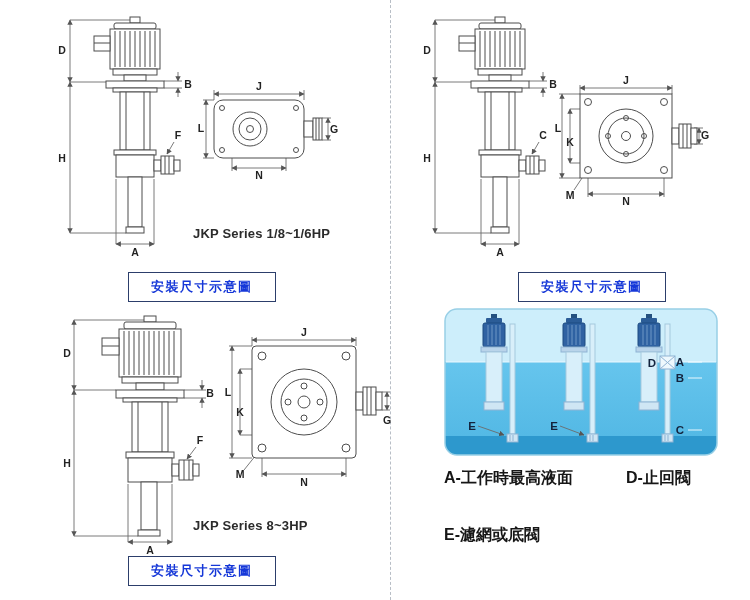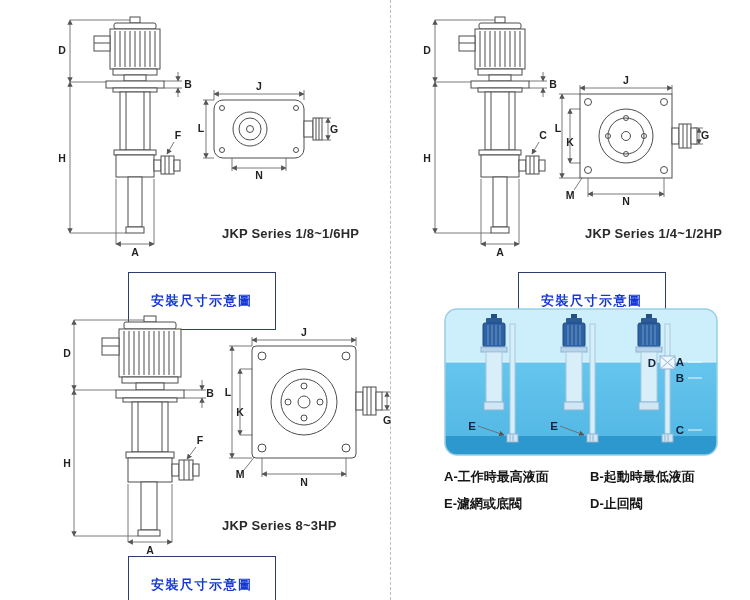--- a/index.html
+++ b/index.html
@@ -7,27 +7,27 @@
         font-family:"Liberation Sans",sans-serif;overflow:hidden;}
   .divider-v{position:absolute;left:390px;top:0;height:600px;width:0;
              border-left:1px dashed #b8bec6;}
   svg{position:absolute;overflow:visible;}
   svg text{font-family:"Liberation Sans",sans-serif;font-size:10.5px;fill:#222;
            font-weight:700;text-anchor:middle;}
   .s{fill:#ffffff;stroke:#4d4d4d;stroke-width:1;}
   .o{fill:none;stroke:#4d4d4d;stroke-width:1;}
   .d{fill:none;stroke:#6b6b6b;stroke-width:0.9;}
   .caption{position:absolute;font-size:13px;font-weight:700;color:#2b2b2b;
-           letter-spacing:.2px;margin-left:29px;}
+           letter-spacing:.2px;}
   .badge{position:absolute;border:1px solid #2c3e6b;background:#fff;color:#1537d8;
-         font-weight:700;font-size:13px;padding:19px 22px;letter-spacing:1.5px;
+         font-weight:700;font-size:13px;padding:5px 22px;letter-spacing:1.5px;
          white-space:nowrap;}
   .legend{position:absolute;left:444px;top:468px;display:grid;
           grid-template-columns:146px auto;row-gap:9px;column-gap:0;
-          font-size:13px;font-weight:700;color:#161616;}
+          font-size:16px;font-weight:700;color:#161616;gap:36px;}
   .tank-label{font-size:11.5px;fill:#13233d;}
   .blue-pipe{fill:#d8effa;stroke:#a5c9de;stroke-width:1;}
   .blue-box{fill:#cfe6f4;stroke:#8fb3d4;stroke-width:1;}
 </style>
 </head>
 <body>
 
 <div class="page">
 
   <svg width="0" height="0">
@@ -235,21 +235,20 @@
       <rect class="s" x="135" y="50" width="6" height="16"></rect>
     </g>
     <text x="70" y="6">J</text>
     <text x="2" y="54">L</text>
     <text x="14" y="68">K</text>
     <text x="149" y="61">G</text>
     <text x="14" y="121">M</text>
     <text x="70" y="127">N</text>
   </svg>
 
-  <div class="caption" style="left:556px;top:226px">JKP Series 1/4~1/2HP</div>
   <div class="badge" style="left:518px;top:272px">安裝尺寸示意圖</div>
 
   <svg style="left:56px;top:312px" width="175" height="246" viewBox="0 0 175 246">
     <g>
       <line class="d" x1="18" y1="8" x2="18" y2="78" marker-start="url(#ah)" marker-end="url(#ah)"></line>
       <line class="d" x1="18" y1="78" x2="18" y2="224" marker-start="url(#ah)" marker-end="url(#ah)"></line>
       <line class="d" x1="18" y1="8" x2="92" y2="8"></line>
       <line class="d" x1="18" y1="78" x2="60" y2="78"></line>
       <line class="d" x1="18" y1="224" x2="82" y2="224"></line>
       <line class="d" x1="128" y1="78" x2="150" y2="78"></line>
@@ -417,19 +416,18 @@
     <text class="tank-label" x="238" y="60">A</text>
     <text class="tank-label" x="238" y="76">B</text>
     <text class="tank-label" x="238" y="128">C</text>
     <text class="tank-label" x="210" y="61" text-anchor="end">D</text>
     <text class="tank-label" x="30" y="124">E</text>
     <text class="tank-label" x="112" y="124">E</text>
   </svg>
 
   <div class="legend">
     <div>A-工作時最高液面</div>
-    <div>B-起動時最低液面</div>
+    <div>D-止回閥</div>
     <div>E-濾網或底閥</div>
-    <div>D-止回閥</div>
   </div>
 
 
 </div>
 
 </body></html>

